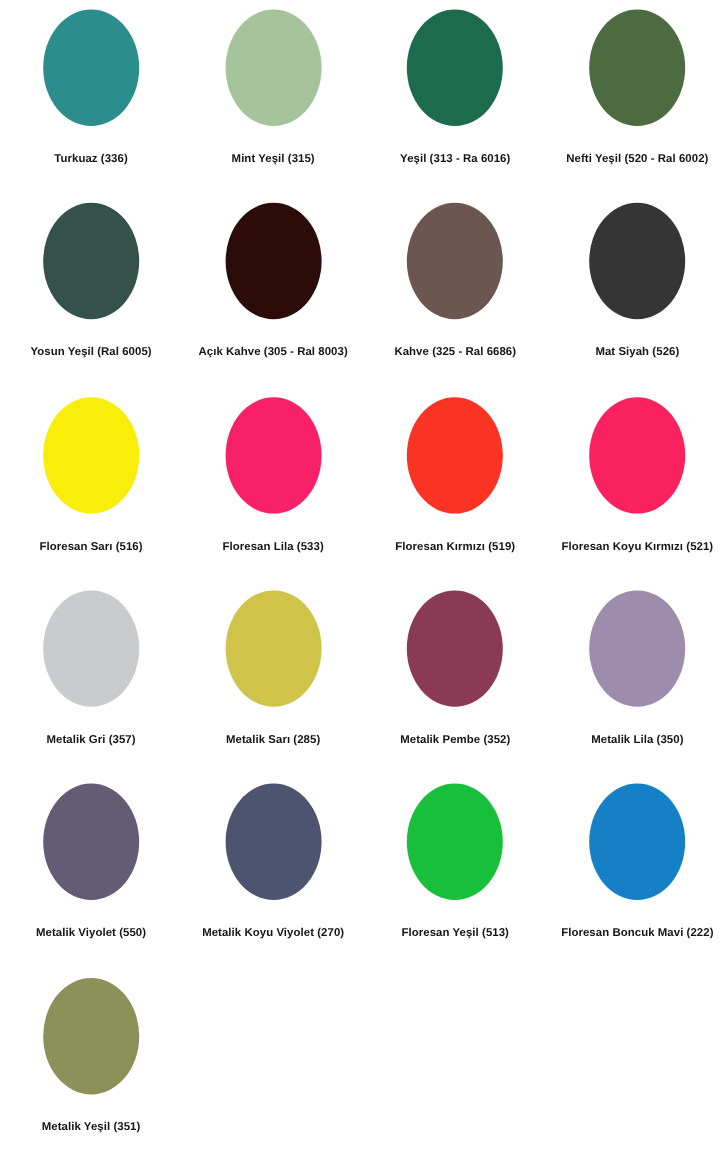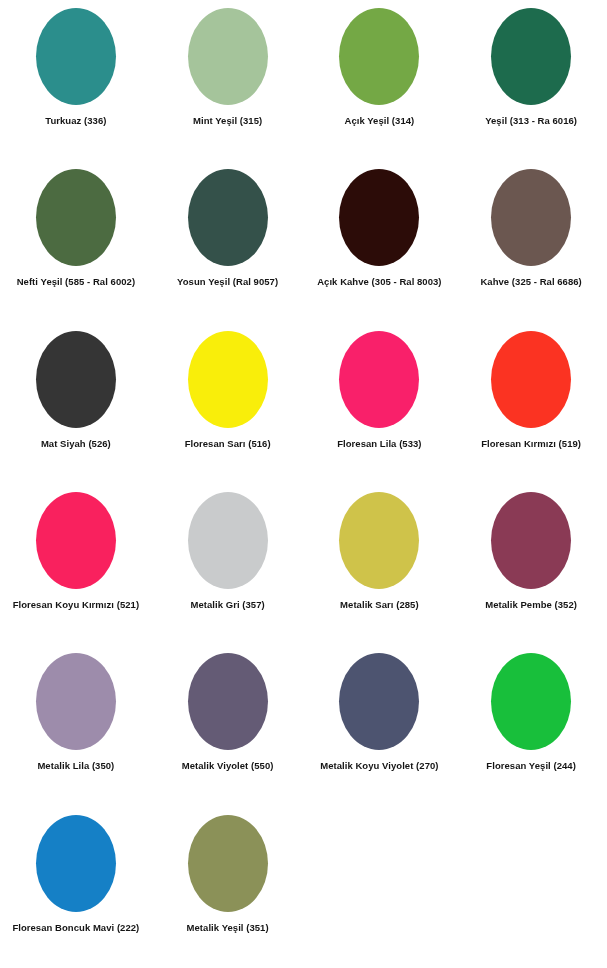--- a/index.html
+++ b/index.html
@@ -37,21 +37,21 @@
   }
 
   .swatch-ellipse {
     width: 80px;
     height: 97px;
     border-radius: 50% / 50%;
     flex: 0 0 auto;
   }
 
   .swatch-label {
-    margin-top: 11px;
+    margin-top: 23px;
     font-size: 9.5px;
     font-weight: 700;
     letter-spacing: 0.05px;
     line-height: 1.15;
     text-align: center;
     white-space: nowrap;
     color: #151515;
   }
 </style>
 </head>
@@ -60,34 +60,30 @@
 <div id="color-grid">
     <div class="swatch-cell">
       <div class="swatch-ellipse" style="background-color: rgb(43, 142, 140);"></div>
       <div class="swatch-label">Turkuaz (336)</div>
     </div>
     <div class="swatch-cell">
       <div class="swatch-ellipse" style="background-color: rgb(165, 196, 155);"></div>
       <div class="swatch-label">Mint Yeşil (315)</div>
     </div>
     <div class="swatch-cell">
-      <div class="swatch-ellipse" style="background-color: rgb(116, 168, 69);"></div>
-      <div class="swatch-label">Açık Yeşil (314)</div>
-    </div>
-    <div class="swatch-cell">
       <div class="swatch-ellipse" style="background-color: rgb(29, 107, 77);"></div>
       <div class="swatch-label">Yeşil (313 - Ra 6016)</div>
     </div>
     <div class="swatch-cell">
       <div class="swatch-ellipse" style="background-color: rgb(76, 107, 65);"></div>
-      <div class="swatch-label">Nefti Yeşil (585 - Ral 6002)</div>
+      <div class="swatch-label">Nefti Yeşil (520 - Ral 6002)</div>
     </div>
     <div class="swatch-cell">
       <div class="swatch-ellipse" style="background-color: rgb(52, 81, 74);"></div>
-      <div class="swatch-label">Yosun Yeşil (Ral 9057)</div>
+      <div class="swatch-label">Yosun Yeşil (Ral 6005)</div>
     </div>
     <div class="swatch-cell">
       <div class="swatch-ellipse" style="background-color: rgb(44, 12, 8);"></div>
       <div class="swatch-label">Açık Kahve (305 - Ral 8003)</div>
     </div>
     <div class="swatch-cell">
       <div class="swatch-ellipse" style="background-color: rgb(107, 87, 80);"></div>
       <div class="swatch-label">Kahve (325 - Ral 6686)</div>
     </div>
     <div class="swatch-cell">
@@ -129,21 +125,21 @@
     <div class="swatch-cell">
       <div class="swatch-ellipse" style="background-color: rgb(100, 91, 117);"></div>
       <div class="swatch-label">Metalik Viyolet (550)</div>
     </div>
     <div class="swatch-cell">
       <div class="swatch-ellipse" style="background-color: rgb(77, 84, 112);"></div>
       <div class="swatch-label">Metalik Koyu Viyolet (270)</div>
     </div>
     <div class="swatch-cell">
       <div class="swatch-ellipse" style="background-color: rgb(24, 191, 59);"></div>
-      <div class="swatch-label">Floresan Yeşil (244)</div>
+      <div class="swatch-label">Floresan Yeşil (513)</div>
     </div>
     <div class="swatch-cell">
       <div class="swatch-ellipse" style="background-color: rgb(21, 128, 198);"></div>
       <div class="swatch-label">Floresan Boncuk Mavi (222)</div>
     </div>
     <div class="swatch-cell">
       <div class="swatch-ellipse" style="background-color: rgb(139, 145, 88);"></div>
       <div class="swatch-label">Metalik Yeşil (351)</div>
     </div>
   </div>

